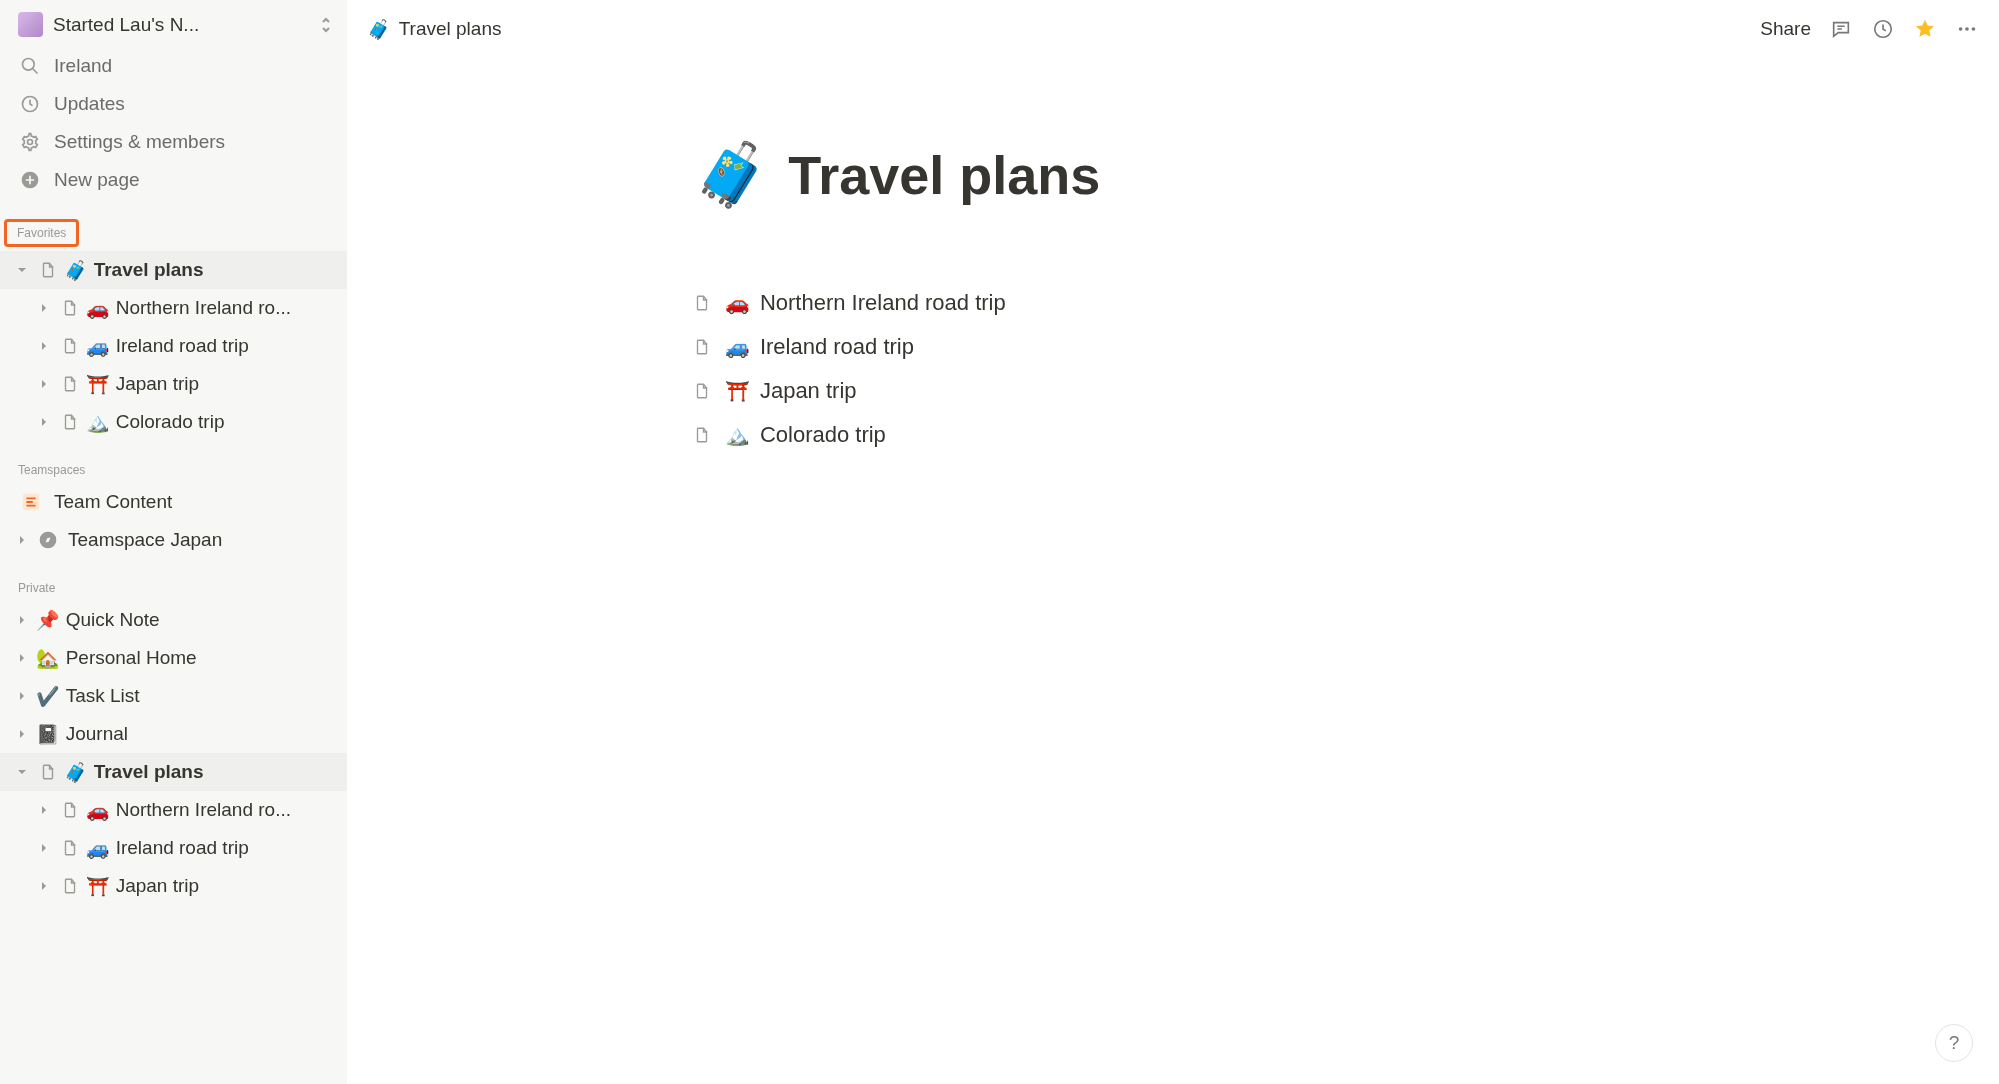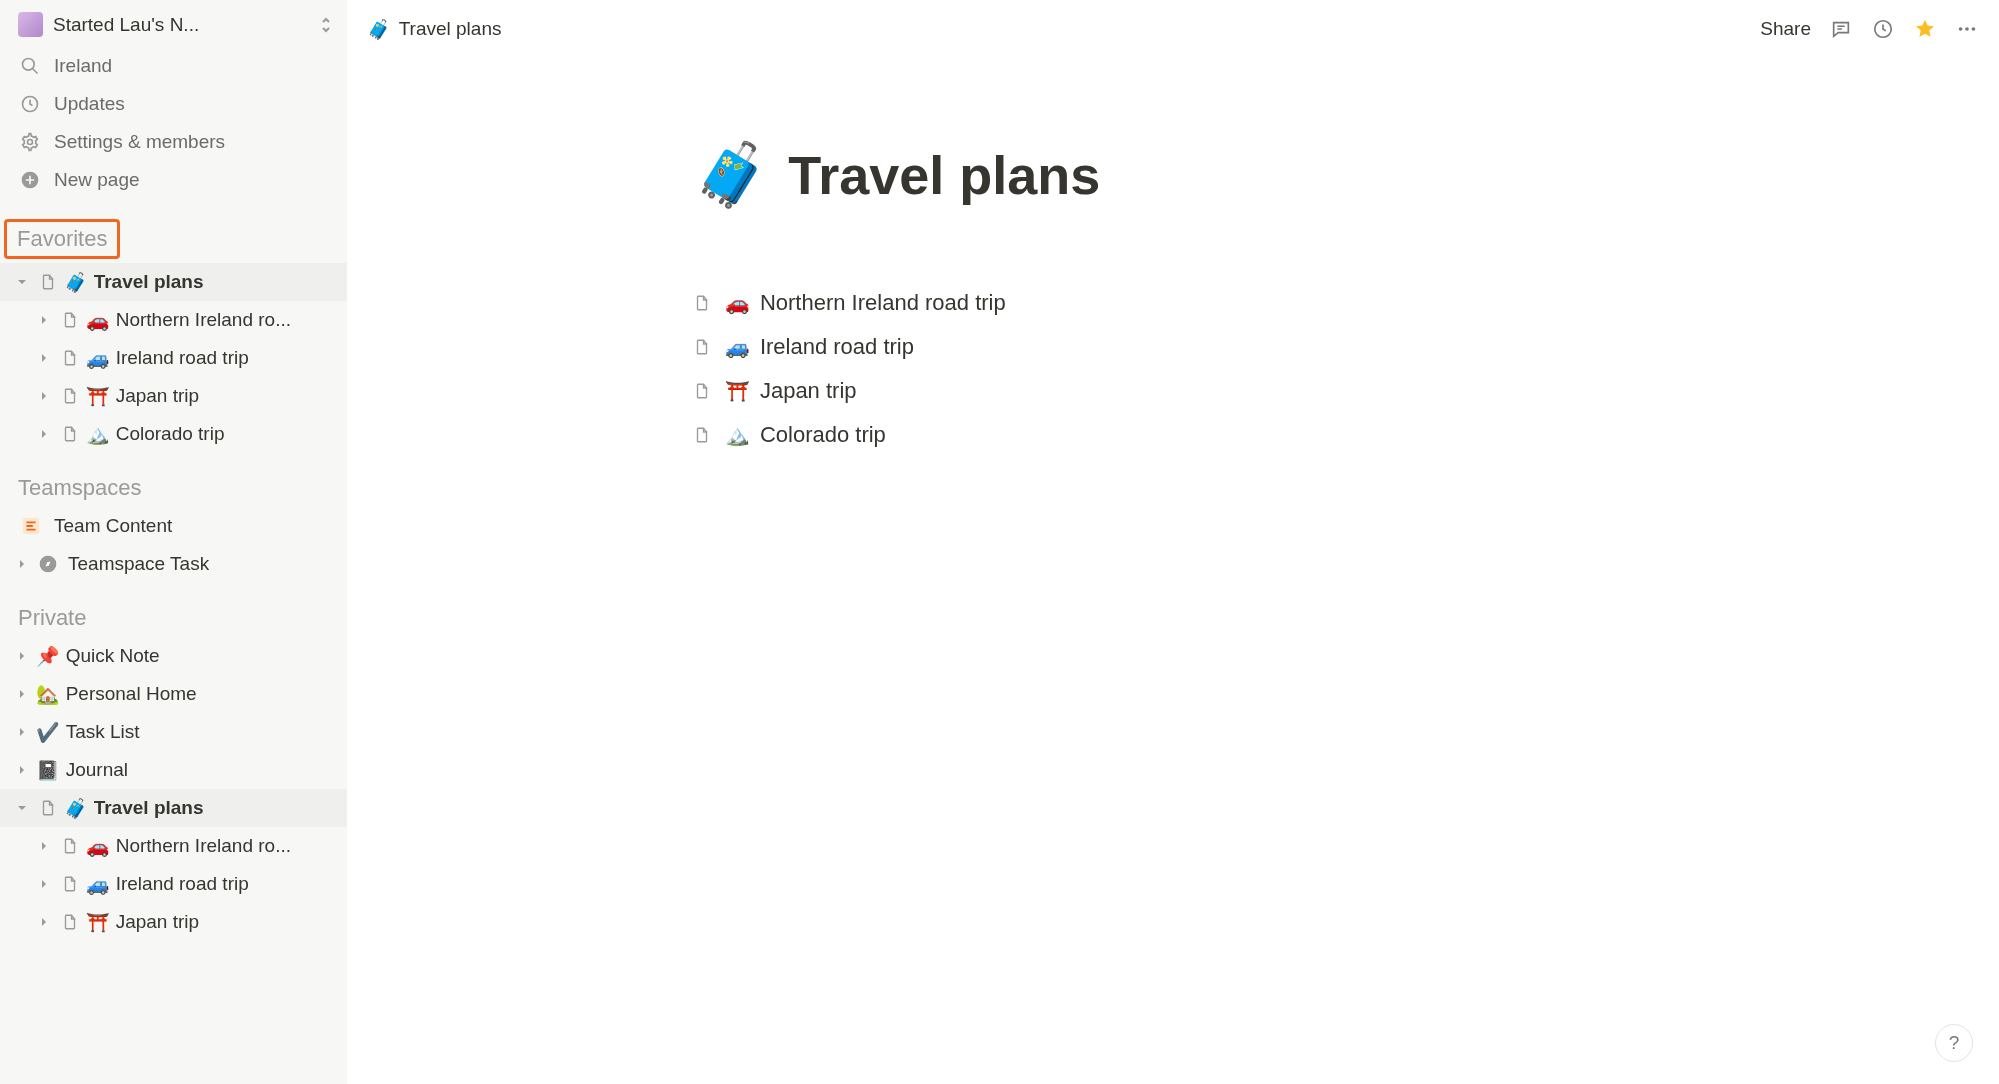--- a/index.html
+++ b/index.html
@@ -15,21 +15,21 @@
     .ic { width:24px; height:24px; display:inline-flex; align-items:center; justify-content:center; color:#787773; }
     .star-on { color:#fbbf24; fill:#fbbf24; }
     .ws-switch { display:flex; align-items:center; padding:4px 14px 10px 18px; gap:10px; cursor:pointer; }
     .ws-avatar { width:25px; height:25px; border-radius:4px; background:linear-gradient(135deg,#d9b8e8,#b088c9); }
     .ws-name { font-size:19px; font-weight:500; flex:1; white-space:nowrap; overflow:hidden; text-overflow:ellipsis; }
     .ws-chev { color:#9b9a97; }
     .nav-row { display:flex; align-items:center; padding:4px 14px 4px 18px; gap:12px; height:38px; cursor:pointer; }
     .nav-ic { width:24px; height:24px; display:flex; align-items:center; justify-content:center; color:#9b9a97; }
     .nav-lbl { font-size:19px; color:#6b6b6b; font-weight:450; }
     .section { margin-top:20px; }
-    .sec-hdr { font-size:22px; color:#9b9a97; font-weight:500; padding:2px 18px 6px; }
+    .sec-hdr { font-size:12px; color:#9b9a97; font-weight:500; padding:2px 18px 6px; }
     .sec-hdr.hl { display:inline-block; border:3px solid #f26522; border-radius:4px; padding:4px 10px; margin-left:4px; margin-bottom:4px; }
     .tree-row { display:flex; align-items:center; height:38px; cursor:pointer; gap:4px; padding-right:10px; }
     .tree-row.active { background:#efefee; }
     .tree-tw { width:20px; display:flex; align-items:center; justify-content:center; color:#9b9a97; flex-shrink:0; }
     .tree-pic { width:24px; display:flex; align-items:center; justify-content:center; color:#9b9a97; flex-shrink:0; }
     .tree-em { font-size:19px; flex-shrink:0; margin-right:2px; }
     .tree-lbl { font-size:19px; white-space:nowrap; overflow:hidden; text-overflow:ellipsis; color:#37352f; }
     .tree-row.active .tree-lbl { font-weight:600; }
     .d0 { padding-left:12px; }
     .d1 { padding-left:34px; }
@@ -194,21 +194,21 @@
             <svg width="12" height="12" viewBox="0 0 12 12" fill="currentColor">
               <path d="M4 2l4 4-4 4z"></path>
             </svg>
           </span>
         <span class="tree-pic">
           <svg width="20" height="20" viewBox="0 0 24 24" fill="#9b9a97">
               <circle cx="12" cy="12" r="10"></circle>
               <path d="M15 9l-2 5-4 1 2-5z" fill="#f7f7f5"></path>
             </svg>
         </span>
-        <span class="tree-lbl" style="margin-left:4px;">Teamspace Task</span>
+        <span class="tree-lbl" style="margin-left:4px;">Teamspace Japan</span>
       </div>
     </div>
 
     <div class="section">
       <div class="sec-hdr">Private</div>
       <div id="private-tree">
           <div class="tree-row d0">
             <span class="tree-tw">
               <svg width="12" height="12" viewBox="0 0 12 12" fill="currentColor">
                 <path d="M4 2l4 4-4 4z"></path>

